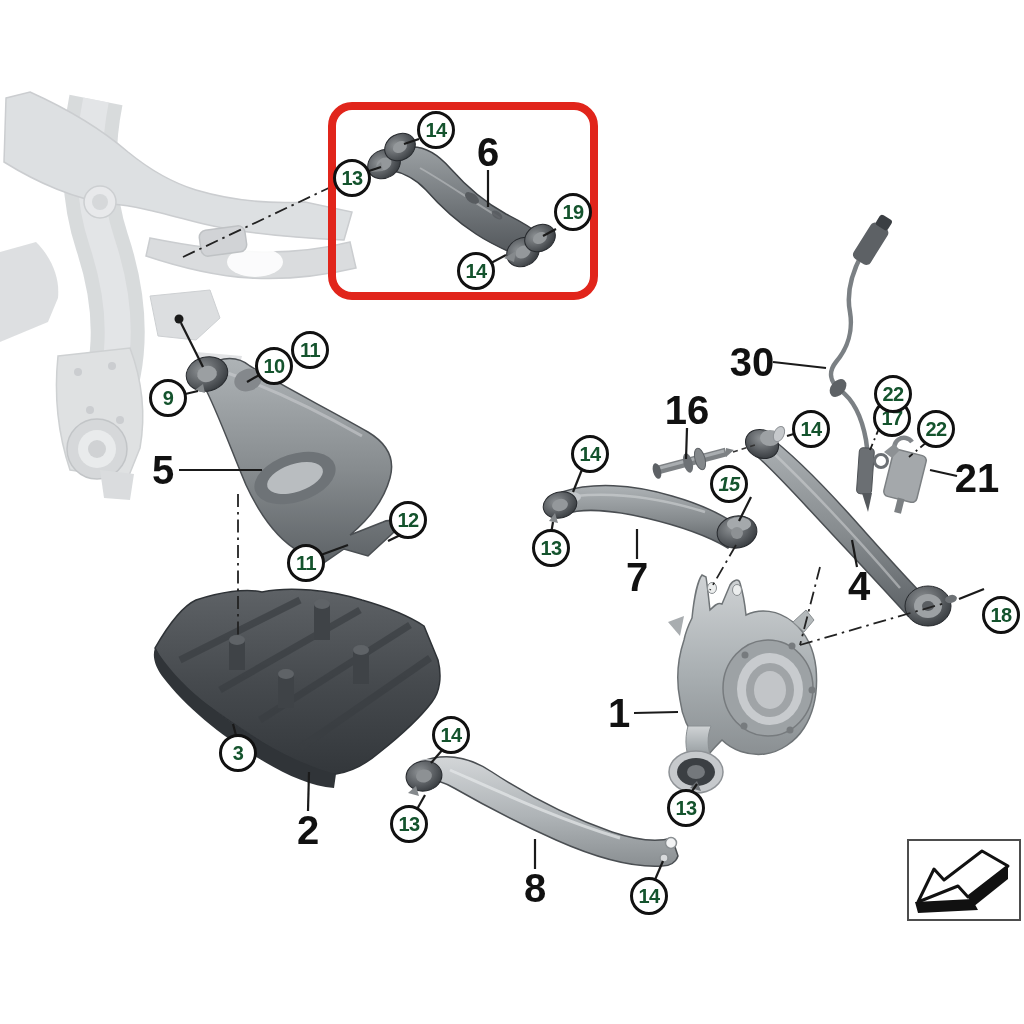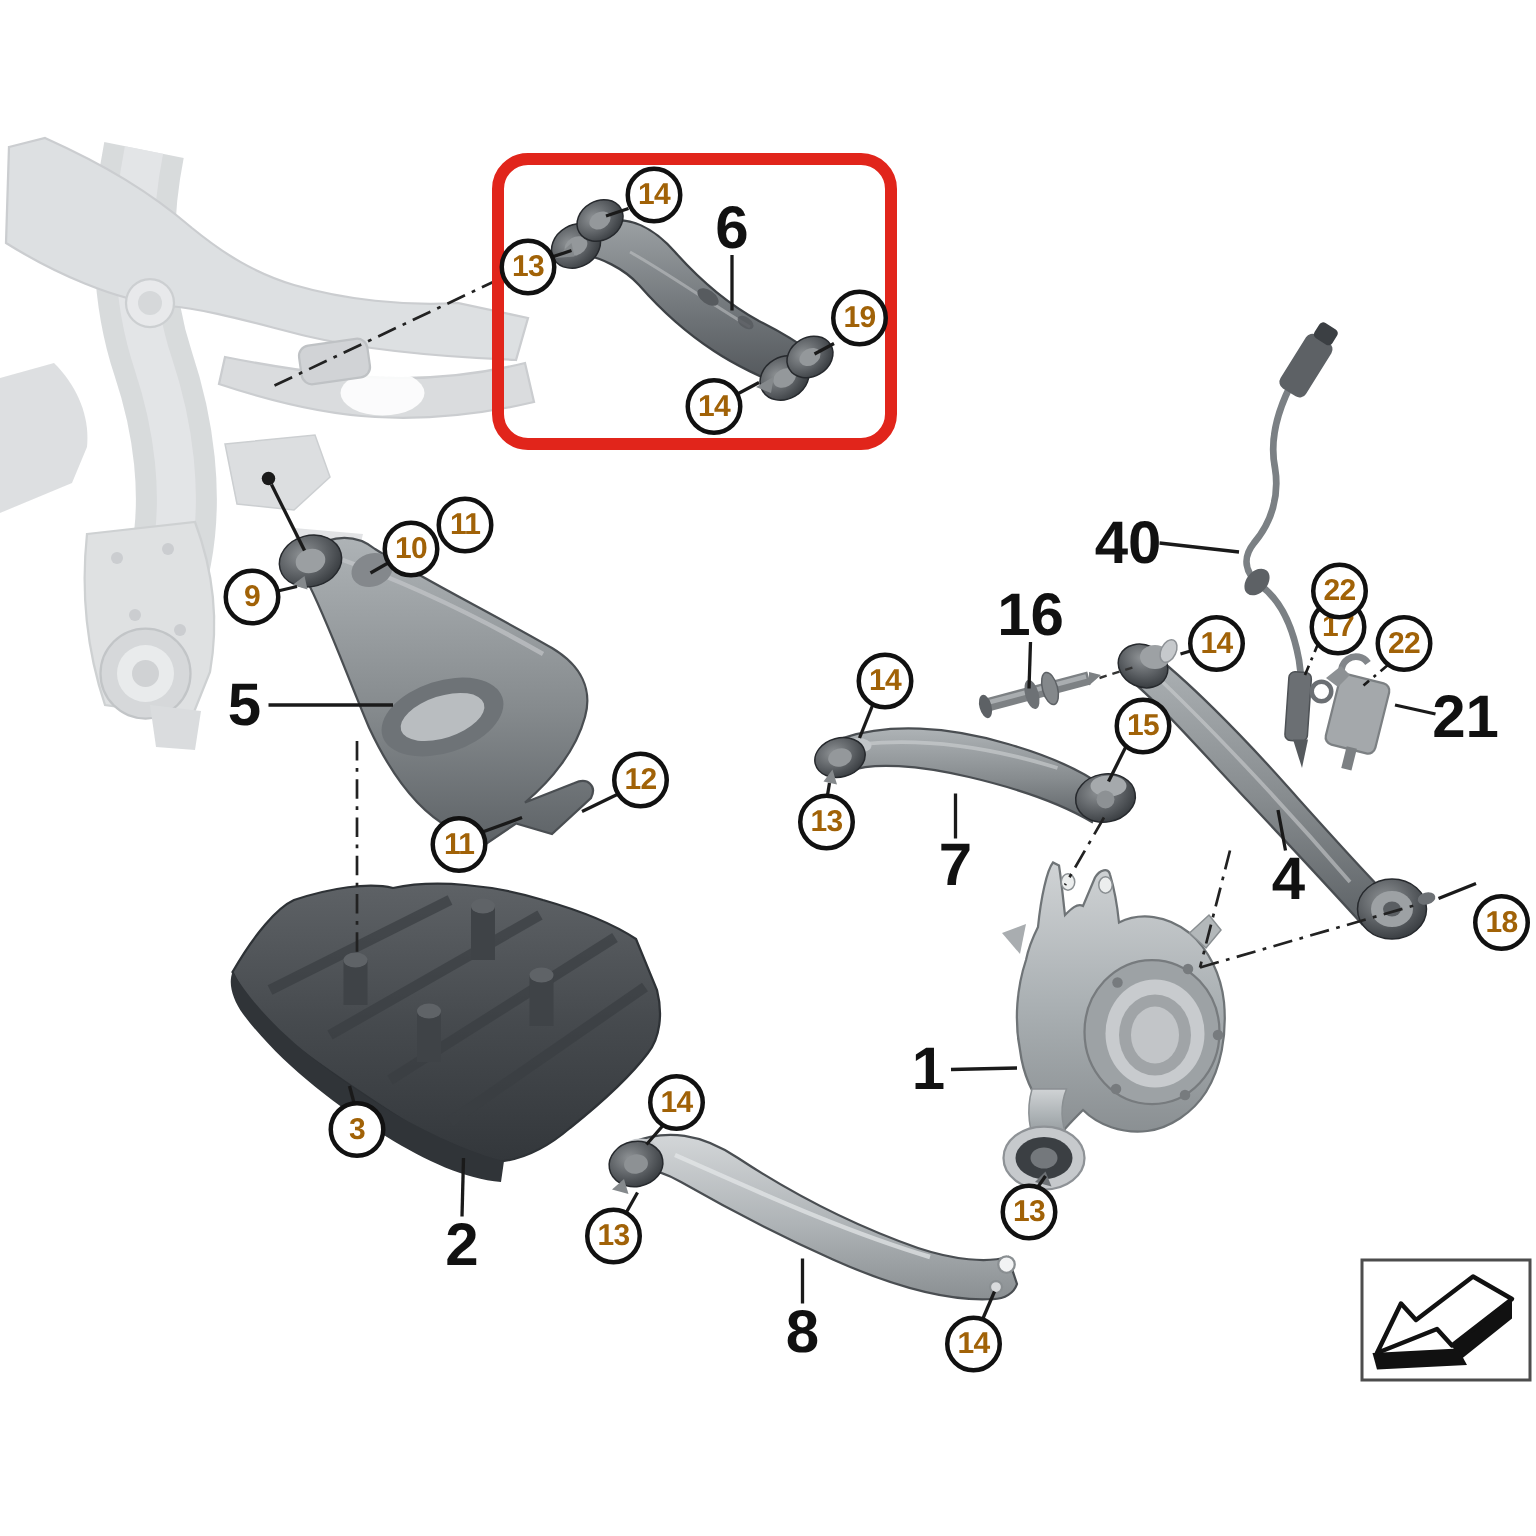--- a/index.html
+++ b/index.html
@@ -1,21 +1,21 @@
 <!DOCTYPE html>
 <html><head>
 <meta charset="utf-8">
 <style>
   html,body{margin:0;padding:0;background:#fff;}
   #stage{position:relative;width:1024px;height:1024px;background:#fff;overflow:hidden;
          font-family:"Liberation Sans",sans-serif;}
   #art{position:absolute;left:0;top:0;}
   .callout{position:absolute;box-sizing:border-box;width:38px;height:38px;border:3px solid #111;
            border-radius:50%;background:#fff;display:flex;align-items:center;justify-content:center;
-           font-weight:700;font-size:20px;letter-spacing:-0.5px;color:#a16207;
+           font-weight:700;font-size:20px;letter-spacing:-0.5px;color:#14532d;
            transform:translate(-50%,-50%);z-index:3;line-height:1;}
   .plain{position:absolute;font-weight:700;font-size:40px;color:#111;transform:translate(-50%,-50%);
          z-index:3;line-height:1;}
   .lead{stroke:#1a1a1a;stroke-width:2.2;fill:none;}
   .dashlead{stroke:#1a1a1a;stroke-width:1.8;stroke-dasharray:10 4 2 4;fill:none;}
   .cdd{stroke:#222;stroke-width:1.8;stroke-dasharray:13 5 2.5 5;fill:none;}
   .cdash{stroke:#333;stroke-width:1.6;stroke-dasharray:5 4;fill:none;}
 </style>
 </head>
 <body>
@@ -265,38 +265,38 @@
     </g>
   </g>
 </svg>
 <div class="callout" style="left: 436px; top: 130px;">14</div>
     <div class="callout" style="left: 352px; top: 178px;">13</div>
     <div class="callout" style="left: 573px; top: 212px;">19</div>
     <div class="callout" style="left: 476px; top: 271px;">14</div>
     <div class="callout" style="left: 310px; top: 350px;">11</div>
     <div class="callout" style="left: 274px; top: 366px;">10</div>
     <div class="callout" style="left: 168px; top: 398px;">9</div>
-    <div class="callout" style="left: 427px; top: 520px; text-align: right;">12</div>
+    <div class="callout" style="left: 408px; top: 520px; text-align: right;">12</div>
     <div class="callout" style="left: 306px; top: 563px;">11</div>
     <div class="callout" style="left: 238px; top: 753px;">3</div>
     <div class="callout" style="left: 409px; top: 824px;">13</div>
     <div class="callout" style="left: 451px; top: 735px;">14</div>
     <div class="callout" style="left: 649px; top: 896px;">14</div>
     <div class="callout" style="left: 686px; top: 808px;">13</div>
     <div class="callout" style="left: 551px; top: 548px;">13</div>
     <div class="callout" style="left: 590px; top: 454px;">14</div>
-    <div class="callout" style="left: 762px; top: 484px;">15</div>
+    <div class="callout" style="left: 729px; top: 484px; font-style: italic;">15</div>
     <div class="callout" style="left: 811px; top: 429px;">14</div>
     <div class="callout" style="left: 848px; top: 418px; margin-left: 44px;">17</div>
     <div class="callout" style="left: 893px; top: 394px;">22</div>
     <div class="callout" style="left: 936px; top: 429px;">22</div>
     <div class="callout" style="left: 1001px; top: 587px; margin-top: 28px;">18</div>
     <div class="plain" style="left: 488px; top: 152px;">6</div>
     <div class="plain" style="left: 163px; top: 470px;">5</div>
     <div class="plain" style="left: 308px; top: 830px;">2</div>
     <div class="plain" style="left: 535px; top: 888px;">8</div>
     <div class="plain" style="left: 619px; top: 713px;">1</div>
     <div class="plain" style="left: 637px; top: 577px;">7</div>
     <div class="plain" style="left: 687px; top: 410px;">16</div>
-    <div class="plain" style="left: 752px; top: 362px;">40</div>
+    <div class="plain" style="left: 752px; top: 362px;">30</div>
     <div class="plain" style="left: 977px; top: 478px;">21</div>
     <div class="plain" style="left: 859px; top: 586px;">4</div>
   </div>
 
 </body></html>

